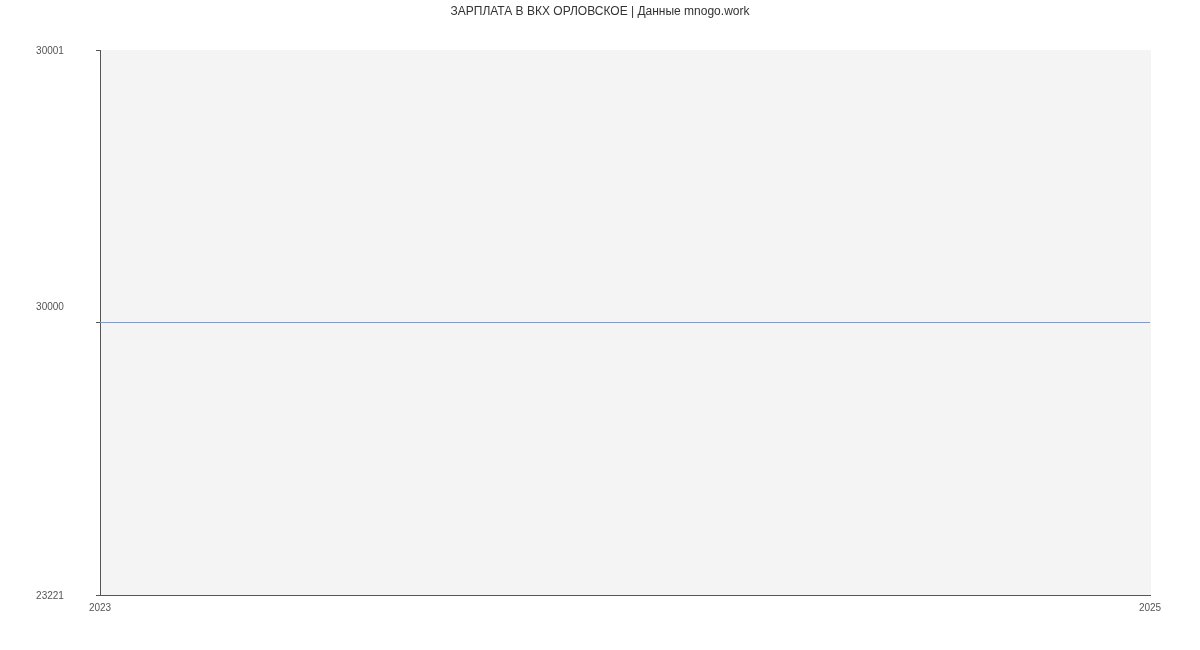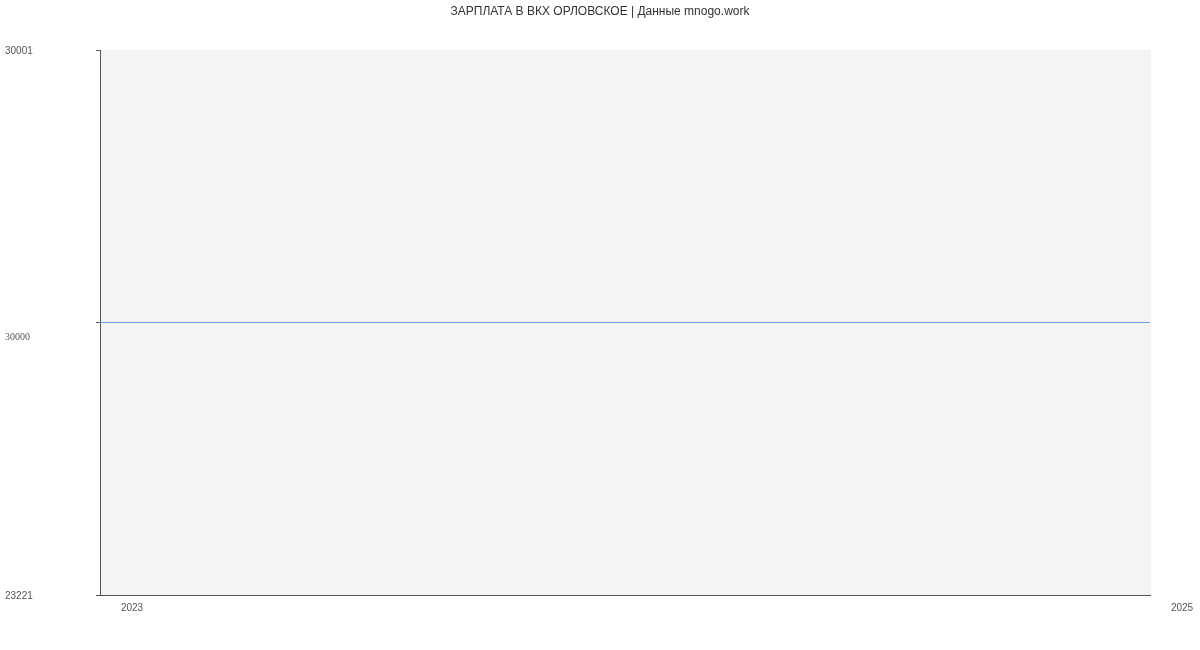--- a/index.html
+++ b/index.html
@@ -36,58 +36,57 @@
     border-left: 1px solid #555;
     border-bottom: 1px solid #555;
     box-sizing: content-box;
   }
   .y-tick {
     position: absolute;
     right: 1105px; 
     transform: translateY(-50%);
     font-size: 10px;
     color: #555;
-    text-align: left;
+    text-align: center;
     width: 90px;
   }
   .y-tick-mark {
     position: absolute;
     left: 96px;
     width: 4px;
     height: 1px;
     background: #555;
   }
   .x-tick {
     position: absolute;
     top: 602px;
     font-size: 10px;
     color: #555;
     transform: translateX(-50%);
-    margin-left: 32px;
   }
   .data-line {
     position: absolute;
     height: 0;
     border-top: 1.5px solid #6a9ef0;
     left: 100px;
     width: 1050px;
   }
 </style>
 </head>
 <body>
 
 <div class="chart-wrap">
   <div class="title">ЗАРПЛАТА В  ВКХ ОРЛОВСКОЕ | Данные mnogo.work</div>
 
   <div class="plot"></div>
 
   <div class="y-tick" style="top:50px;">30001</div>
   <div class="y-tick-mark" style="top:50px;"></div>
 
-  <div class="y-tick" style="top:336px;font-family:Liberation Serif, serif;">30000</div>
+  <div class="y-tick" style="top:306px;">30000</div>
   <div class="y-tick-mark" style="top:322px;"></div>
 
   <div class="y-tick" style="top:595px;">23221</div>
   <div class="y-tick-mark" style="top:595px;"></div>
 
   <div class="x-tick" style="left:100px;">2023</div>
   <div class="x-tick" style="left:1150px;">2025</div>
 
   <div class="data-line" style="top:322px;"></div>
 </div>

